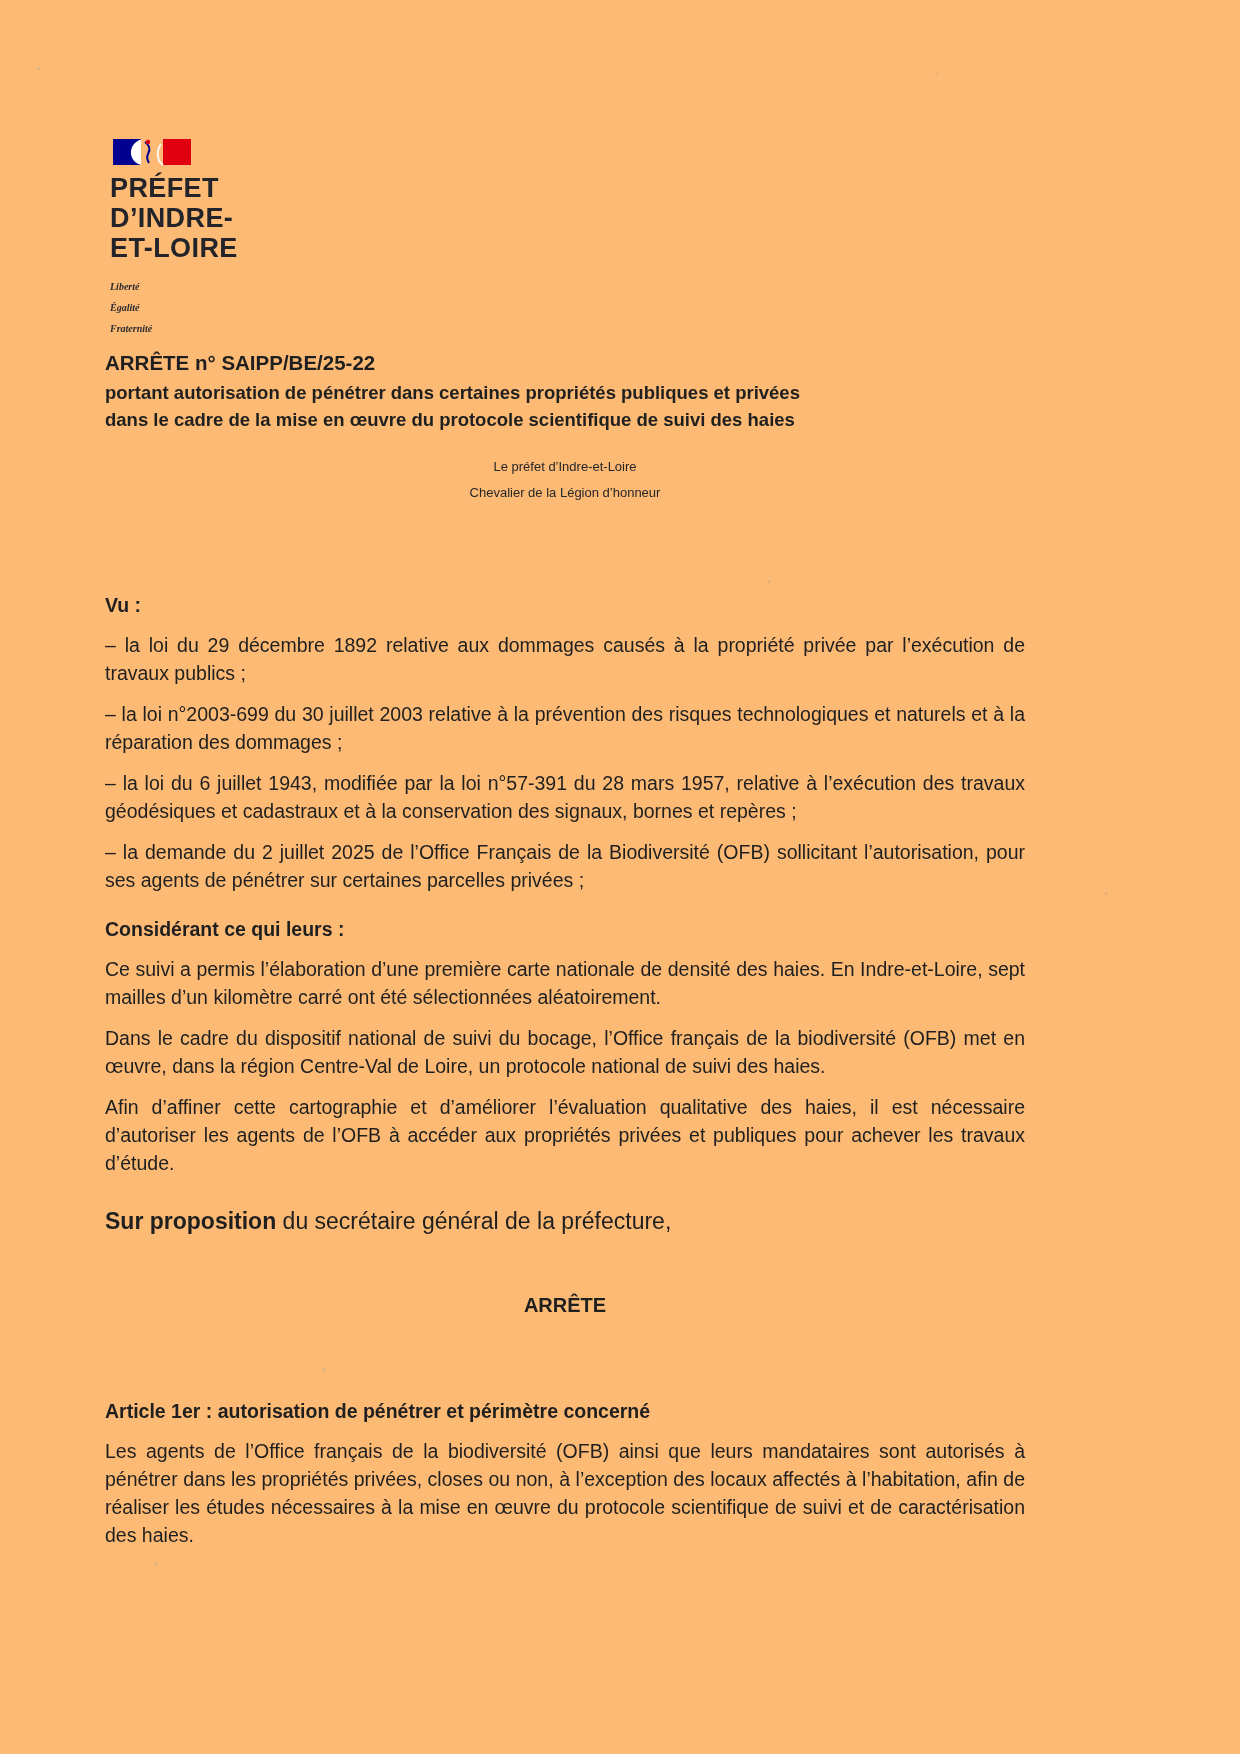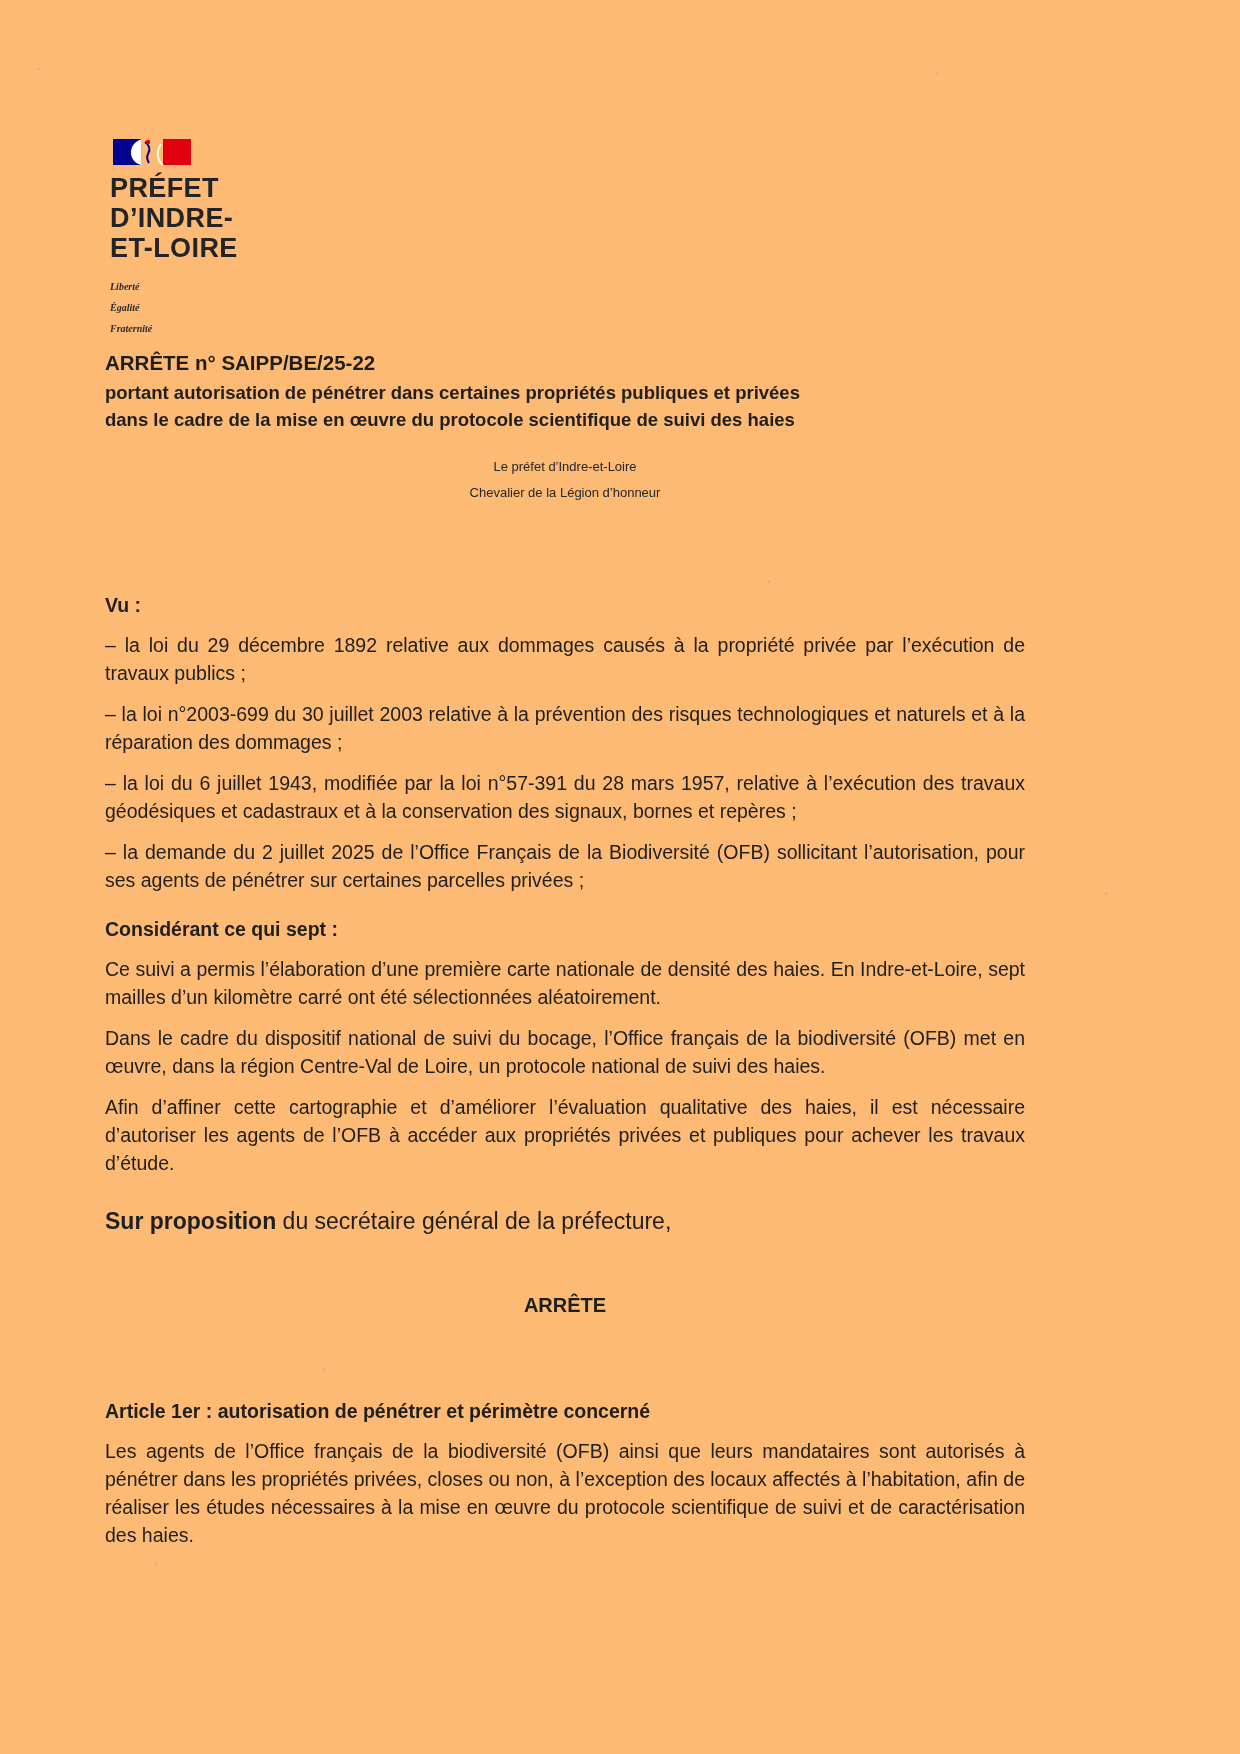--- a/index.html
+++ b/index.html
@@ -94,21 +94,21 @@
 
   <div class="col vu-section">
     <div class="section-heading">Vu :</div>
     <p class="body-text vu-item">– la loi du 29 décembre 1892 relative aux dommages causés à la propriété privée par l’exécution de travaux publics ;</p>
     <p class="body-text vu-item">– la loi n°2003-699 du 30 juillet 2003 relative à la prévention des risques technologiques et naturels et à la réparation des dommages ;</p>
     <p class="body-text vu-item">– la loi du 6 juillet 1943, modifiée par la loi n°57-391 du 28 mars 1957, relative à l’exécution des travaux géodésiques et cadastraux et à la conservation des signaux, bornes et repères ;</p>
     <p class="body-text vu-item">– la demande du 2 juillet 2025 de l’Office Français de la Biodiversité (OFB) sollicitant l’autorisation, pour ses agents de pénétrer sur certaines parcelles privées ;</p>
   </div>
 
   <div class="col considerant-section">
-    <div class="section-heading">Considérant ce qui sept :</div>
+    <div class="section-heading">Considérant ce qui leurs :</div>
     <p class="body-text">Ce suivi a permis l’élaboration d’une première carte nationale de densité des haies. En Indre-et-Loire, sept mailles d’un kilomètre carré ont été sélectionnées aléatoirement.</p>
     <p class="body-text">Dans le cadre du dispositif national de suivi du bocage, l’Office français de la biodiversité (OFB) met en œuvre, dans la région Centre-Val de Loire, un protocole national de suivi des haies.</p>
     <p class="body-text">Afin d’affiner cette cartographie et d’améliorer l’évaluation qualitative des haies, il est nécessaire d’autoriser les agents de l’OFB à accéder aux propriétés privées et publiques pour achever les travaux d’étude.</p>
   </div>
 
   <p class="col proposition-line">
     <strong>Sur proposition</strong><span> du secrétaire général de la préfecture,</span>
   </p>
 
   <div class="col arrete-heading">ARRÊTE</div>

